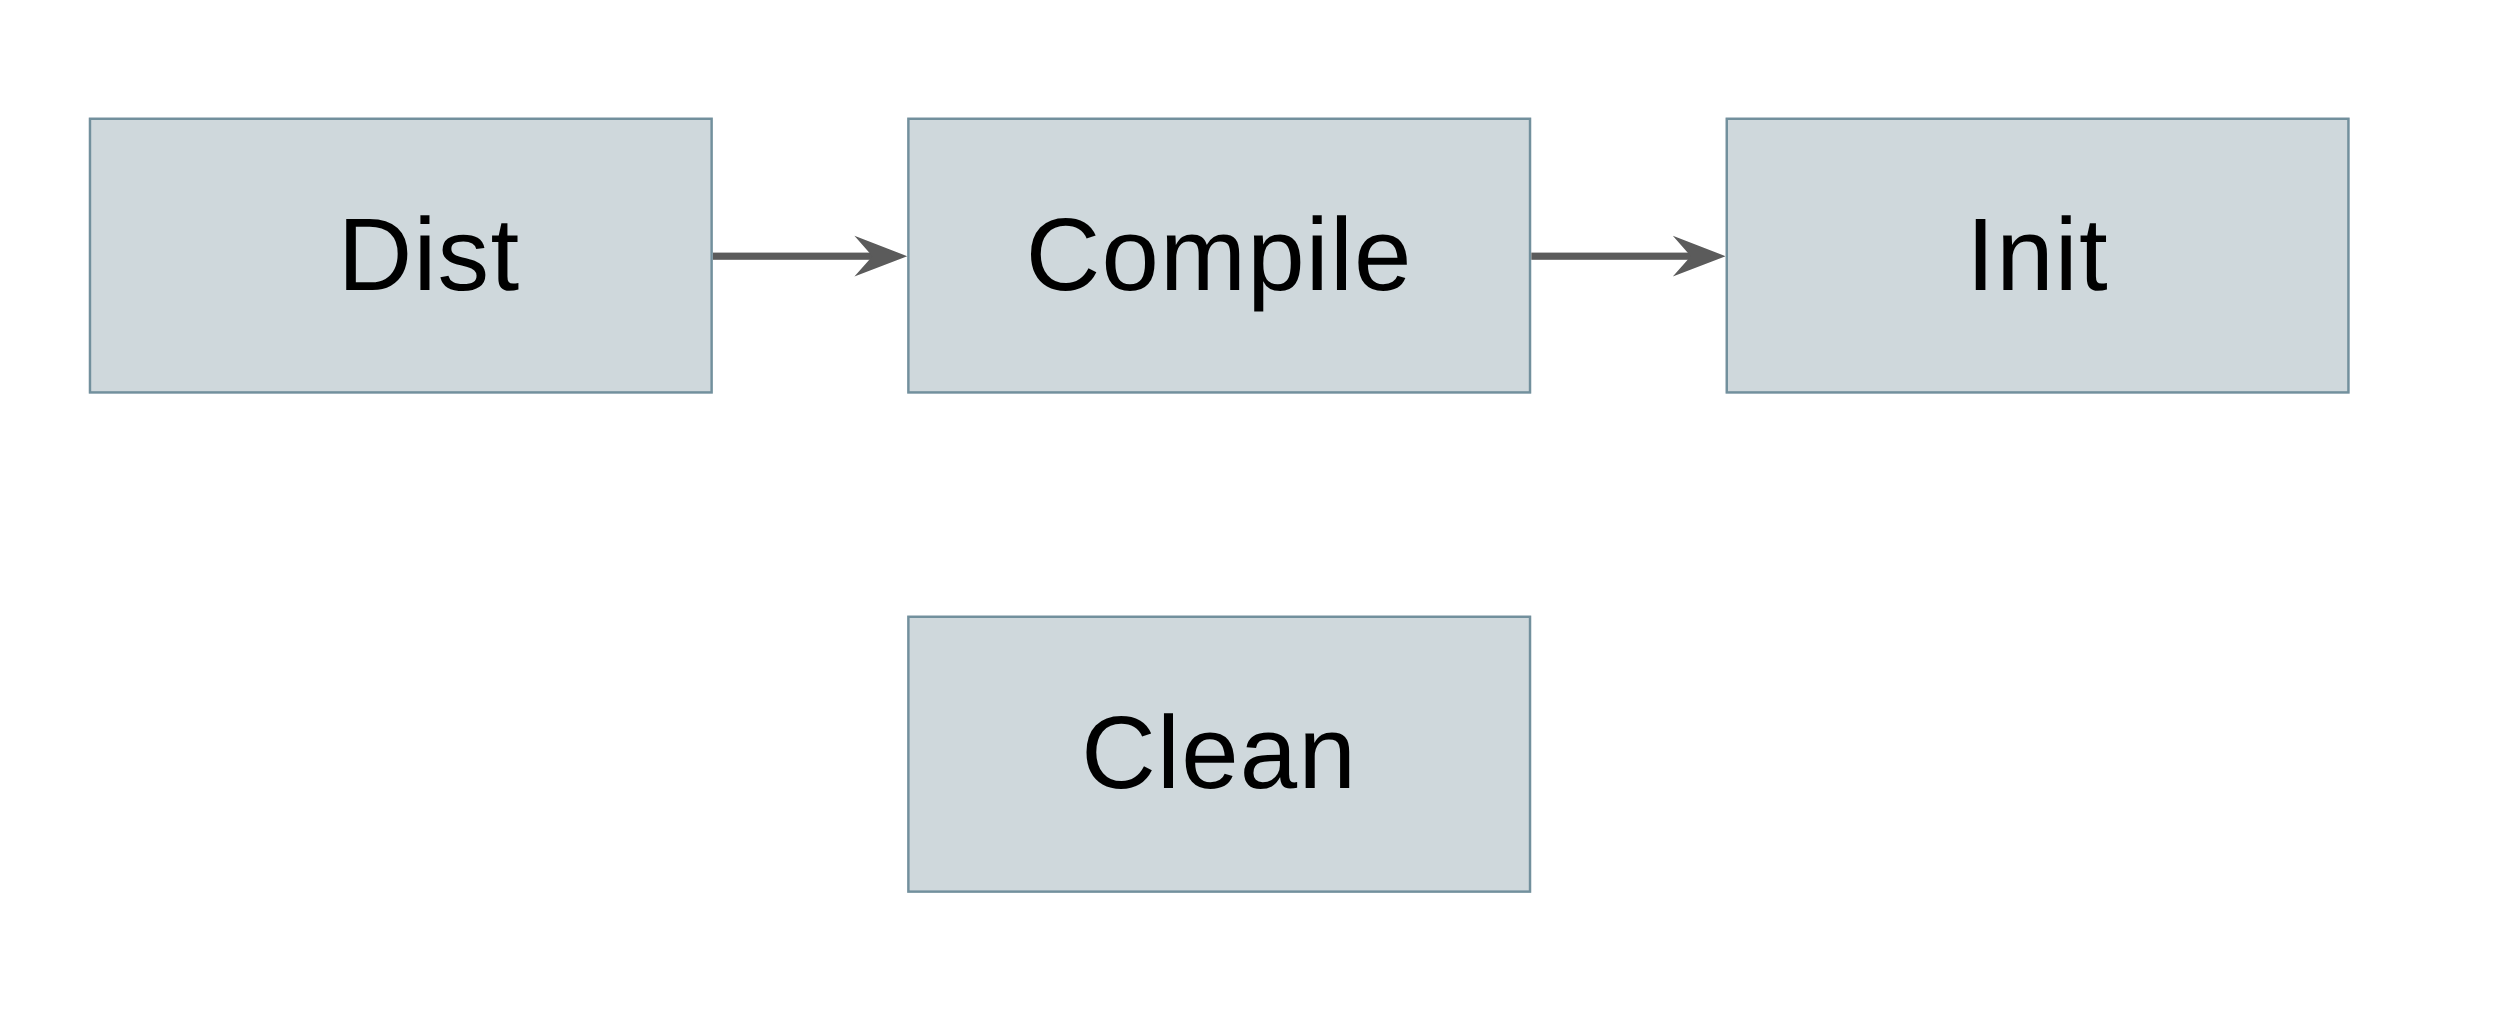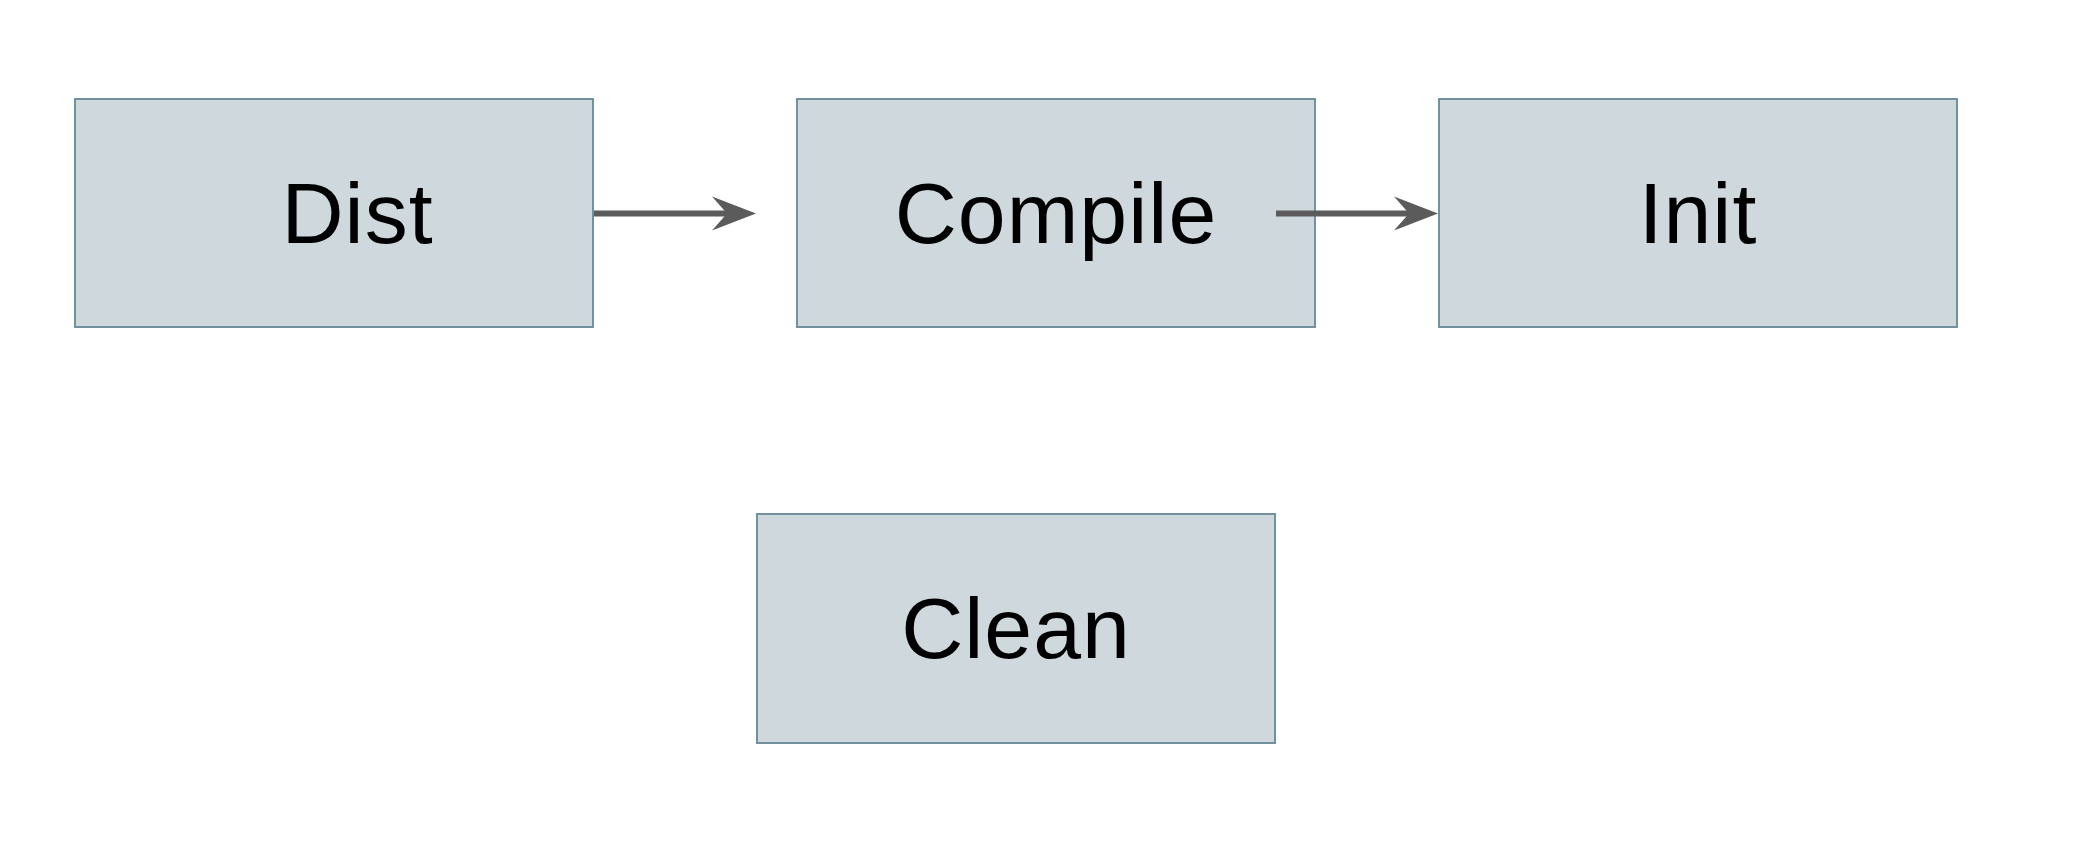--- a/index.html
+++ b/index.html
@@ -27,21 +27,21 @@
     justify-content: center;
   }
   .node-label {
     font-size: 86px;
     font-weight: 400;
     color: var(--text, #000000);
     letter-spacing: 1px;
     white-space: nowrap;
   }
   .node-dist    { left: 74px;   top: 98px; padding-left: 47px;  }
-  .node-compile { left: 756px;  top: 98px; margin-left: 40px;  }
+  .node-compile { left: 756px;  top: 98px;  }
   .node-init    { left: 1438px; top: 98px;  }
   .node-clean   { left: 756px;  top: 513px; height: 231px; }
   .arrow {
     position: absolute;
     top: 193px;
     width: 162px;
     height: 41px;
     fill: var(--arrow, #5b5b5b);
   }
   .arrow-1 { left: 594px;  }

